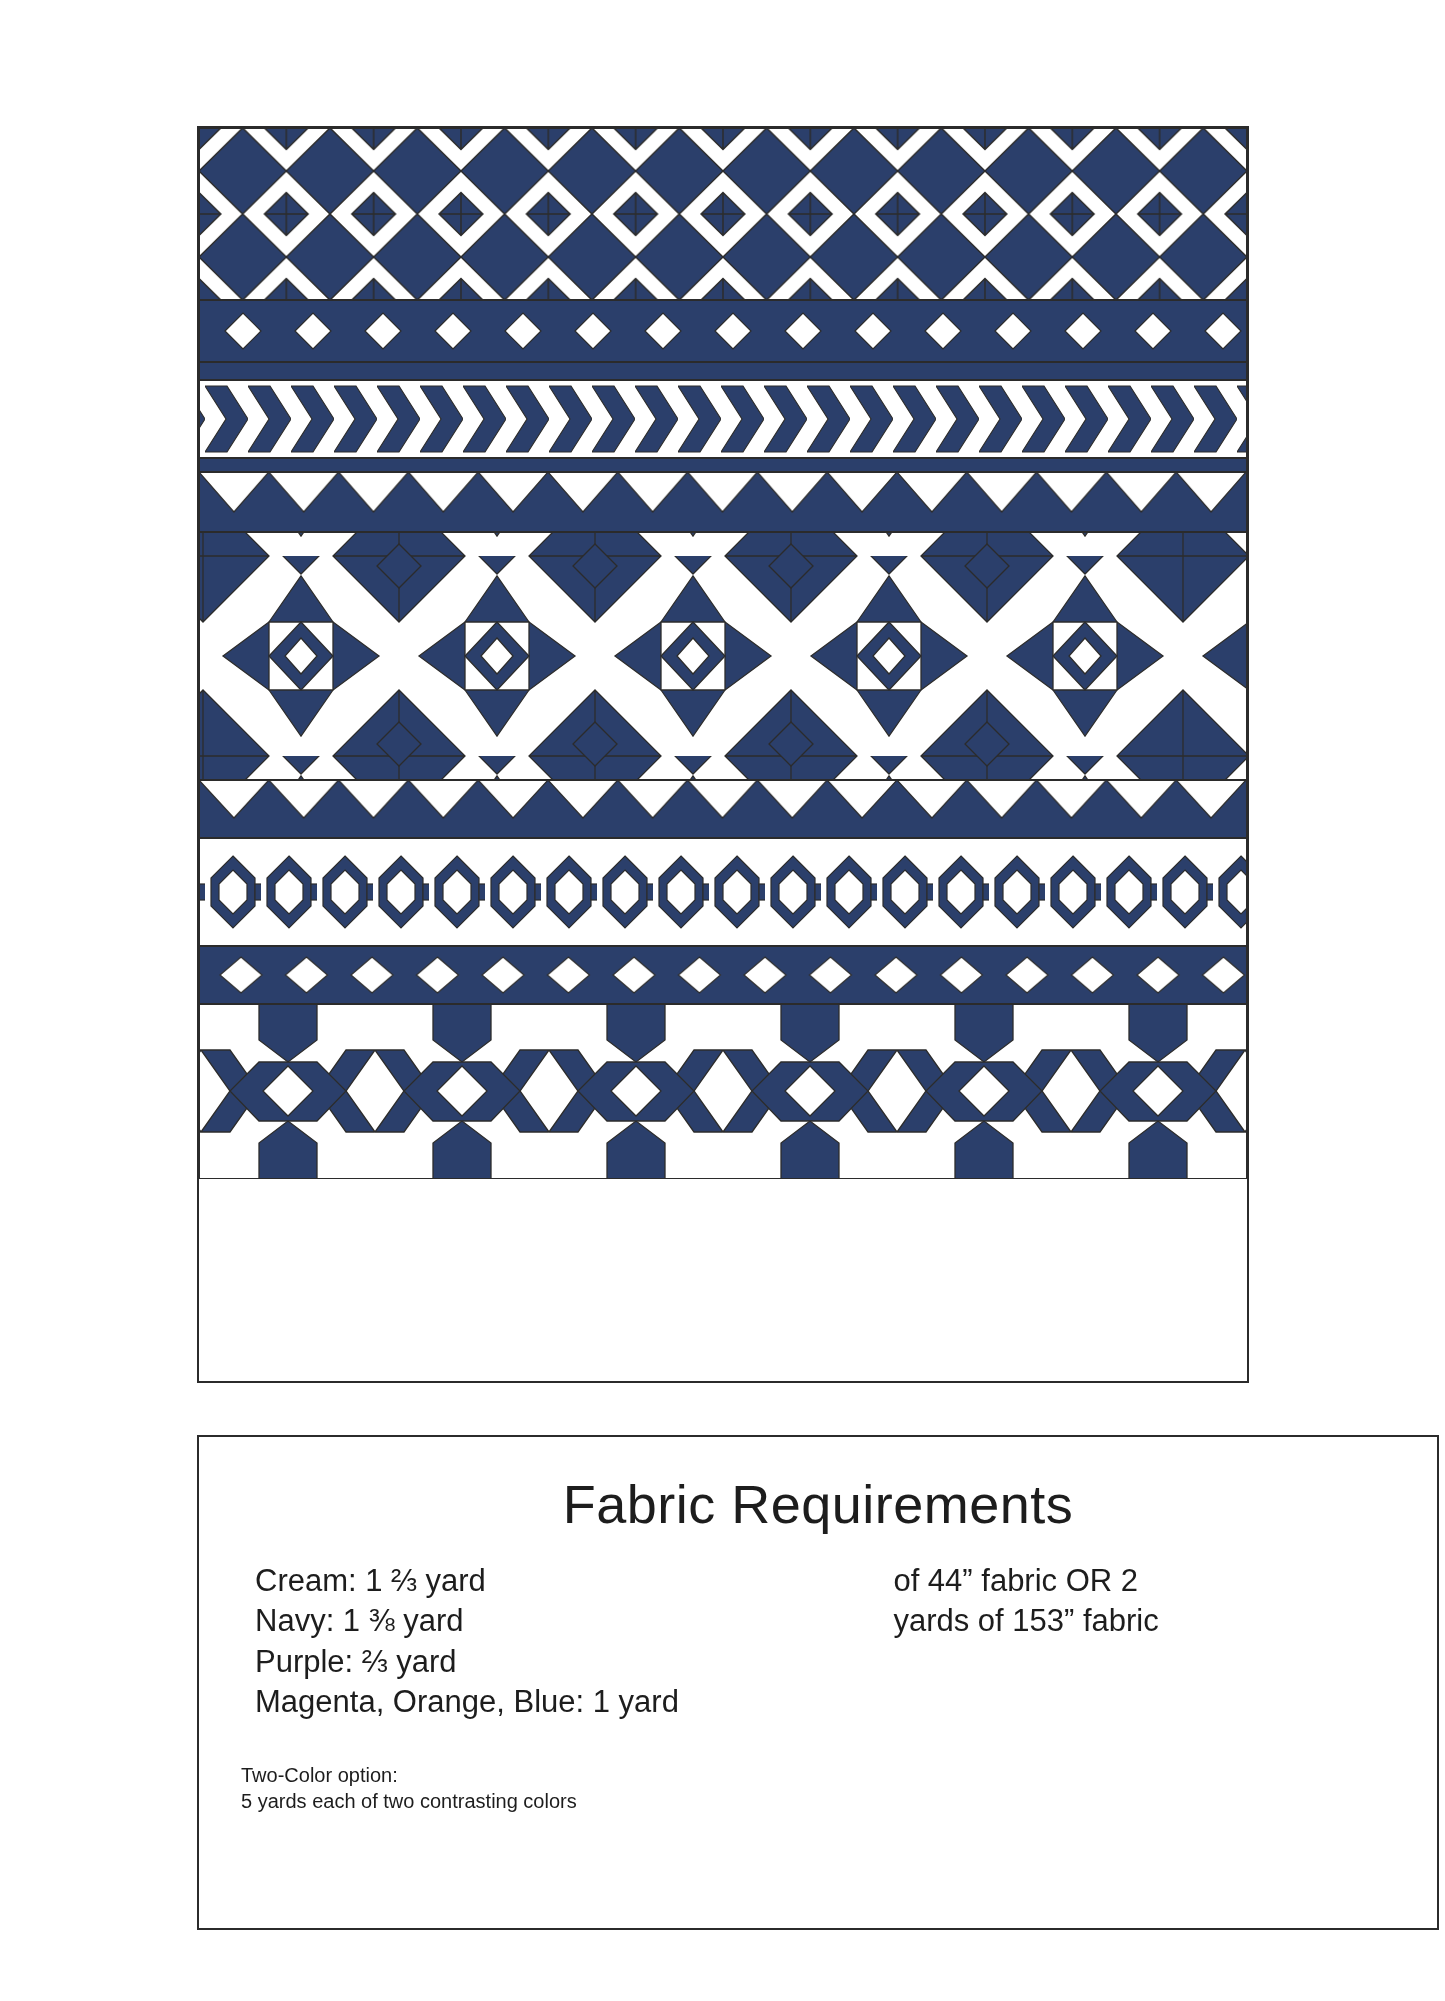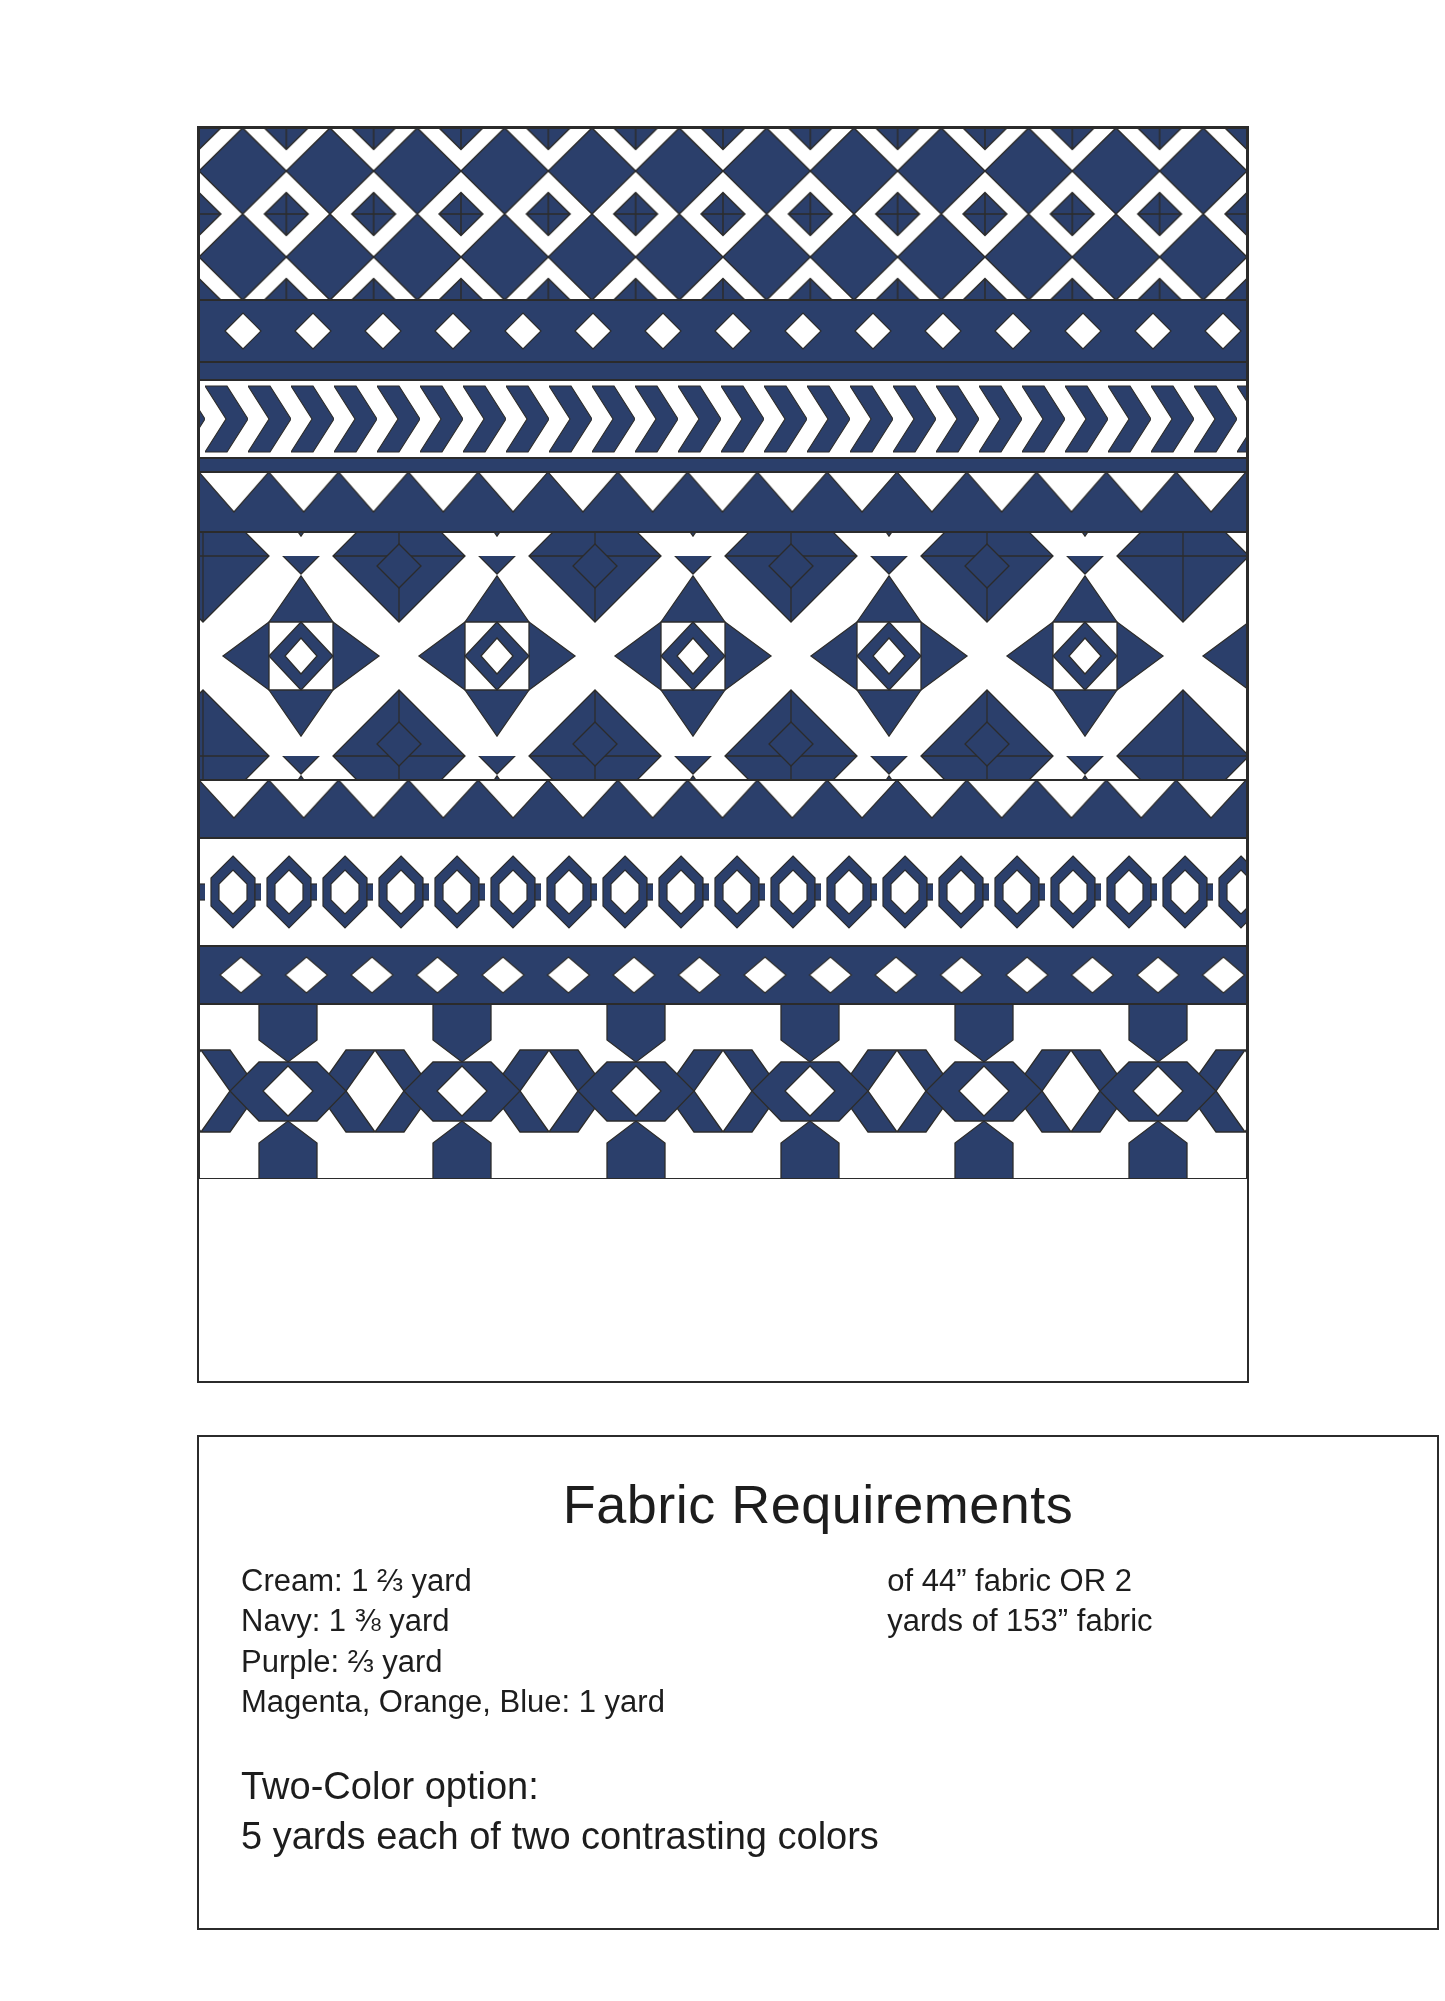--- a/index.html
+++ b/index.html
@@ -38,36 +38,36 @@
     text-align:center;
     font-size:54px;
     letter-spacing:0.5px;
     margin-top:36px;
     font-weight:400;
     color:#1d1d1d;
   }
   .reqcols{
     display:flex;
     margin-top:26px;
-    padding-left:42px;
+    padding-left:56px;
     padding-right:42px;
     gap:0px;
   }
   .reqcol{
     font-size:31px;
     line-height:1.30;
     color:#1d1d1d;
   }
   .reqcol.left{width:56%;}
   .reqcol.right{width:44%;}
   .reqline{white-space:nowrap;}
   .twocolor{
     padding-left:42px;
     margin-top:40px;
-    font-size:38px;
+    font-size:20px;
     line-height:1.30;
     color:#1d1d1d;
   }
 </style>
 </head>
 <body>
 
 <div id="quilt">
 
   <div class="band" style="height:172px;">

